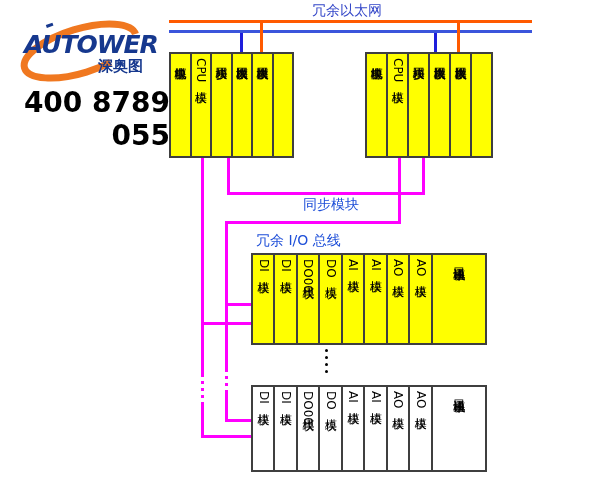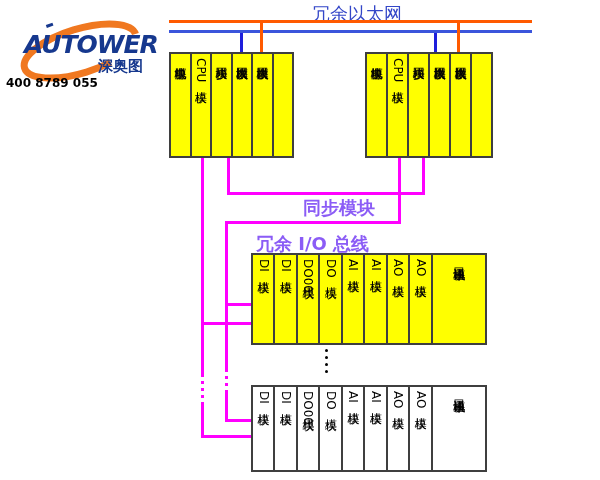--- a/index.html
+++ b/index.html
@@ -8,34 +8,34 @@
     font-family:"DejaVu Sans","Liberation Sans",sans-serif;color:#000;
   }
   
   .logo{position:absolute;left:0;top:0;width:170px;height:120px;text-align:right;}
   .swoosh{position:absolute;left:8px;top:18px;}
   .brand{
     position:absolute;left:24px;top:30px;font-size:25px;font-weight:bold;font-style:italic;
     letter-spacing:-1px;color:#16388E;
   }
   .brand-cn{position:absolute;left:98px;top:57px;font-size:15px;font-weight:bold;color:#16388E;}
-  .phone{position:absolute;left:6px;top:76px;font-size:12px;font-weight:600;color:#000;letter-spacing:0px;}
+  .phone{position:absolute;left:6px;top:86px;font-size:28px;font-weight:600;color:#000;letter-spacing:0px;}
   
   .hline,.vline{position:absolute;}
   .eth-orange{background:#FF5A00;}
   .eth-blue{background:#3B55DC;}
   .eth-blue-drop{background:#1E1EDC;}
   .magenta{background:#FF00FF;}
   .magenta-dash{
     background:repeating-linear-gradient(to bottom,#FF00FF 0 3px,rgba(0,0,0,0) 3px 7px);
   }
   
-  .lbl{position:absolute;font-size:18px;white-space:nowrap;}
+  .lbl{position:absolute;font-size:14px;white-space:nowrap;}
   .lbl-eth{color:#3346C8;}
-  .lbl-black{color:#8b5cf6;font-weight:bold;}
+  .lbl-black{color:#1d4ed8;}
   
   .rack{
     position:absolute;display:flex;box-sizing:border-box;
     border:2px solid #3F3F3F;background:#FFFF00;
   }
   .rack.white{background:#FFFFFF;}
   .slot{
     box-sizing:border-box;flex:1;border-left:2px solid #3F3F3F;
     display:flex;justify-content:center;align-items:flex-start;
     padding-top:4px;overflow:hidden;

